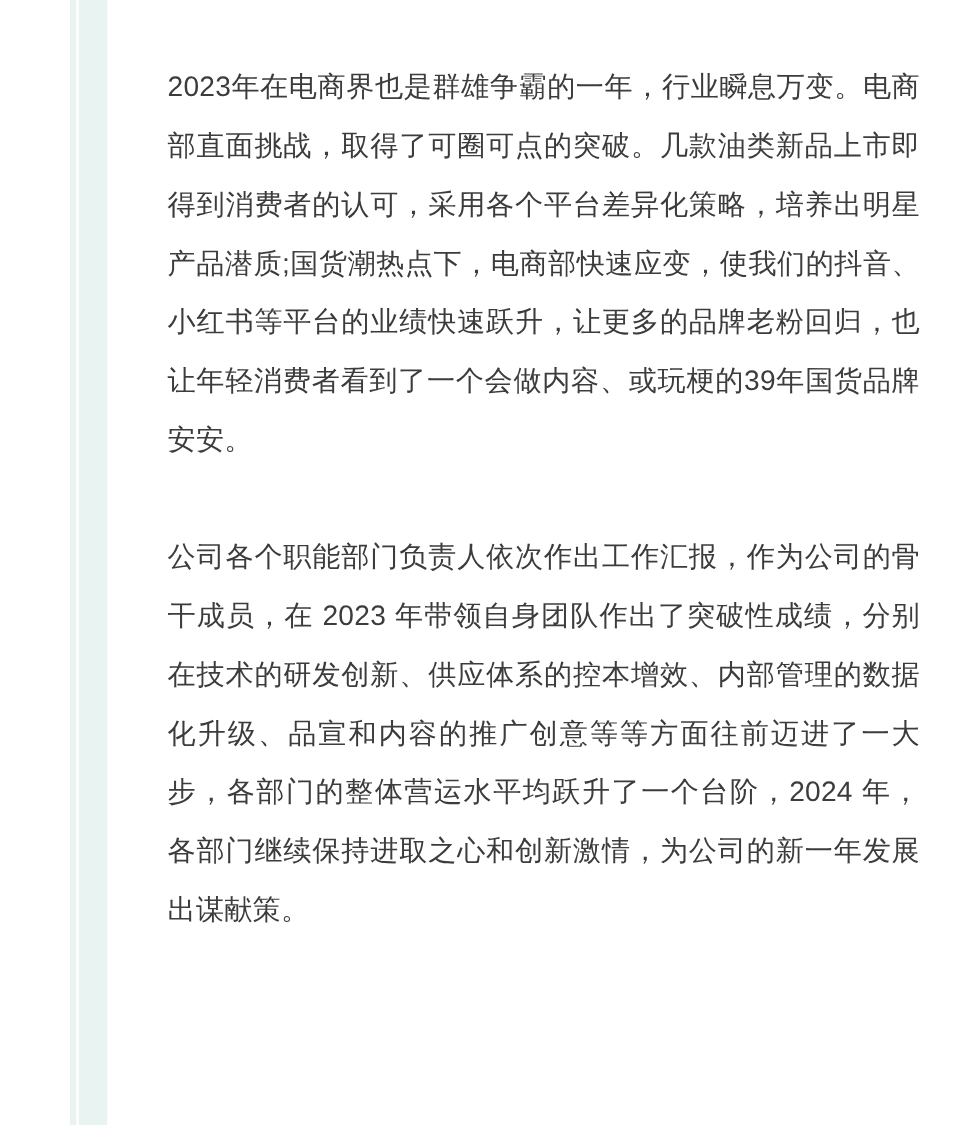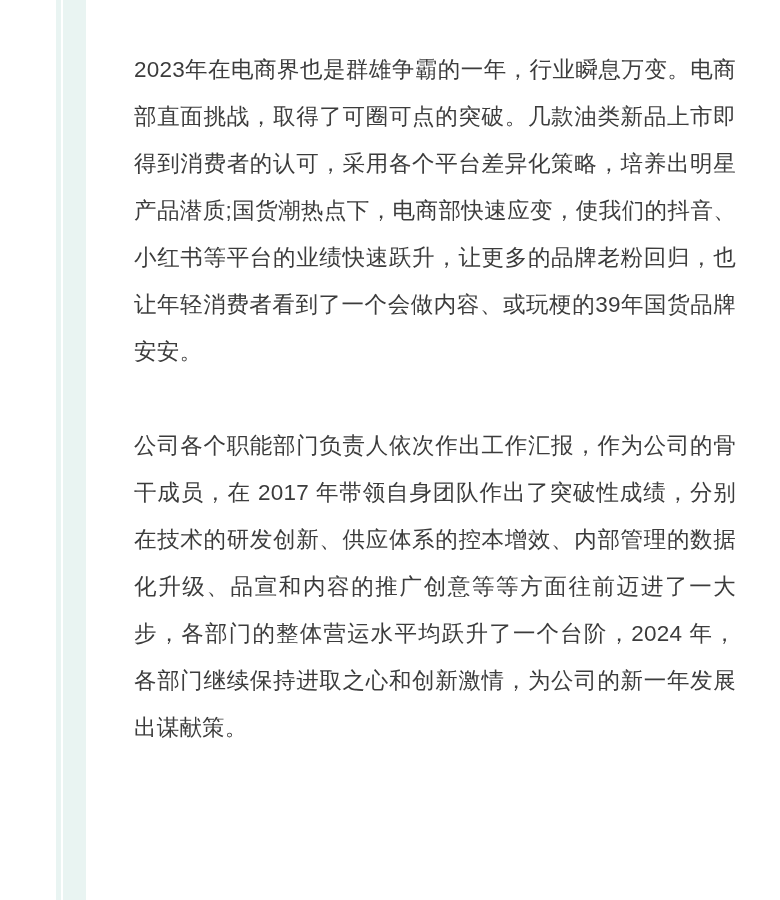--- a/index.html
+++ b/index.html
@@ -76,16 +76,16 @@
 
 <div class="page">
 
   <div class="left-band">
     <div class="stripe-outer"></div>
     <div class="stripe-inner"></div>
   </div>
 
   <div class="content">
     <p class="para first">2023年在电商界也是群雄争霸的一年，行业瞬息万变。电商部直面挑战，取得了可圈可点的突破。几款油类新品上市即得到消费者的认可，采用各个平台差异化策略，培养出明星产品潜质;国货潮热点下，电商部快速应变，使我们的抖音、小红书等平台的业绩快速跃升，让更多的品牌老粉回归，也让年轻消费者看到了一个会做内容、或玩梗的39年国货品牌安安。</p>
-    <p class="para second">公司各个职能部门负责人依次作出工作汇报，作为公司的骨干成员，在 2017 年带领自身团队作出了突破性成绩，分别在技术的研发创新、供应体系的控本增效、内部管理的数据化升级、品宣和内容的推广创意等等方面往前迈进了一大步，各部门的整体营运水平均跃升了一个台阶，2024 年，各部门继续保持进取之心和创新激情，为公司的新一年发展出谋献策。</p>
+    <p class="para second">公司各个职能部门负责人依次作出工作汇报，作为公司的骨干成员，在 2023 年带领自身团队作出了突破性成绩，分别在技术的研发创新、供应体系的控本增效、内部管理的数据化升级、品宣和内容的推广创意等等方面往前迈进了一大步，各部门的整体营运水平均跃升了一个台阶，2024 年，各部门继续保持进取之心和创新激情，为公司的新一年发展出谋献策。</p>
   </div>
 
 </div>
 
 </body></html>

